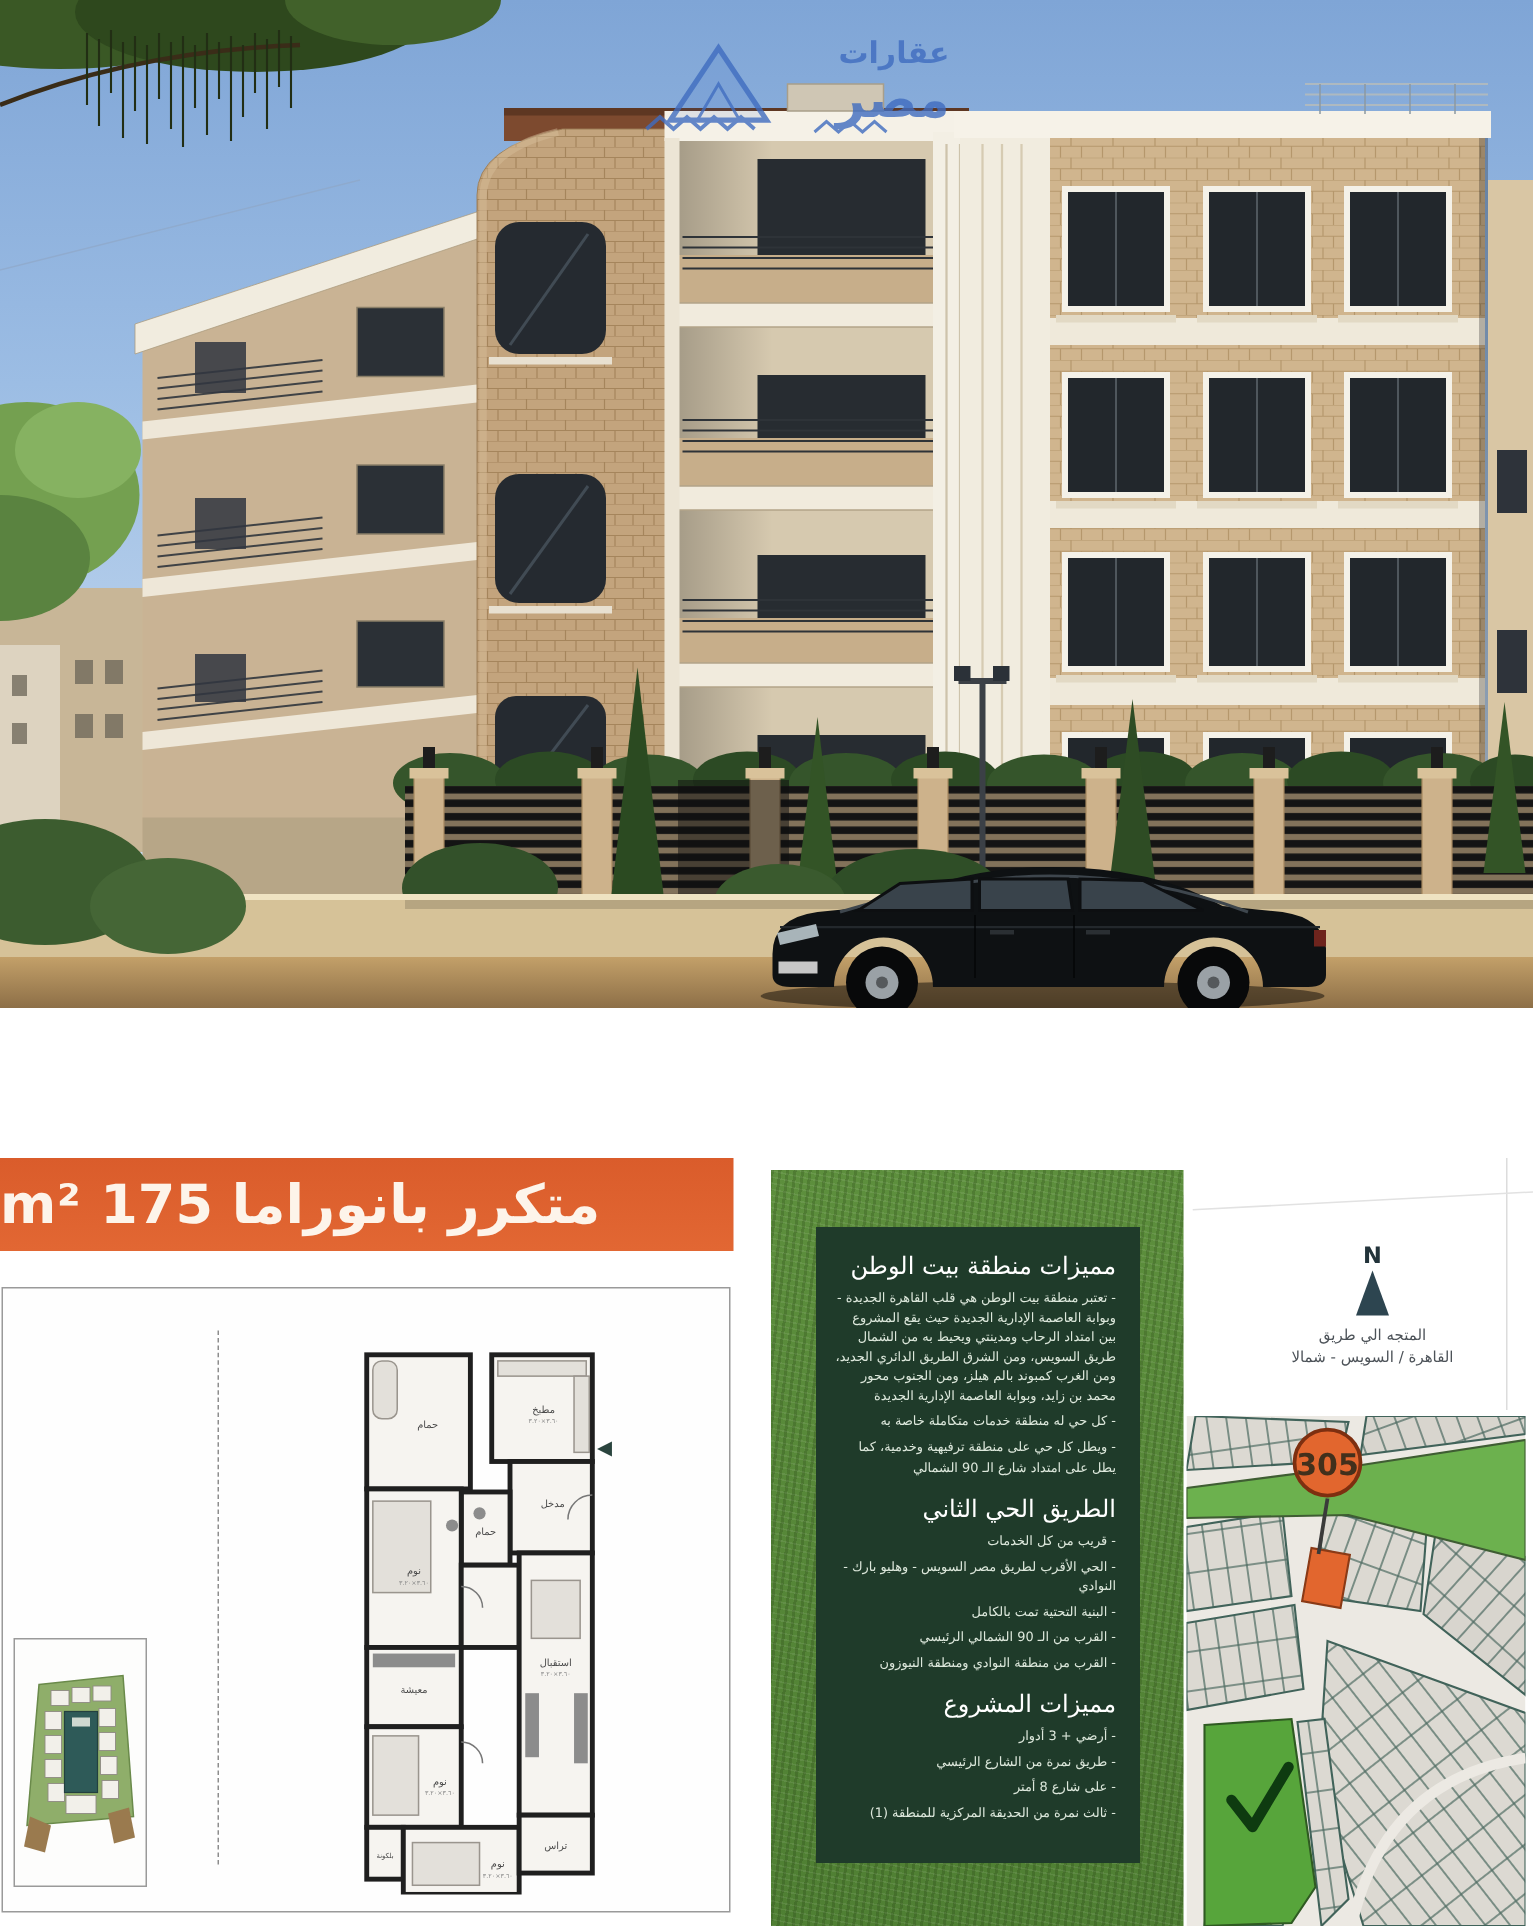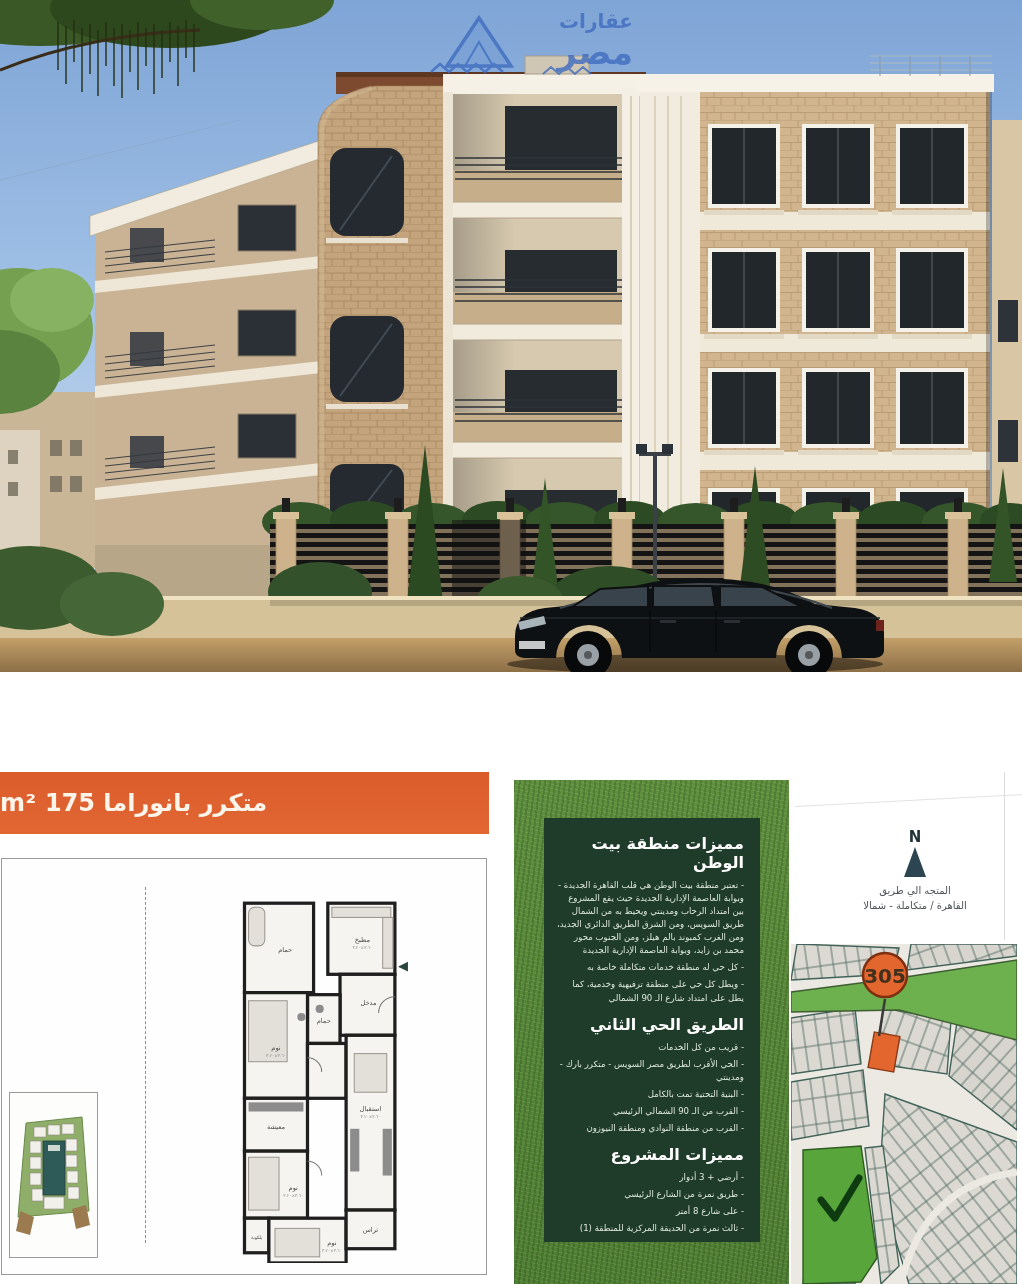--- a/index.html
+++ b/index.html
@@ -3,48 +3,48 @@
 <meta charset="utf-8">
 <style>
   html,body{margin:0;padding:0;background:#ffffff;}
   body{width:1022px;height:1284px;font-family:"DejaVu Sans","Liberation Sans",sans-serif;}
   .page{position:relative;width:1022px;height:1284px;overflow:hidden;background:#ffffff;}
 
   
   .photo{position:absolute;left:0;top:0;width:1022px;height:672px;overflow:hidden;
          background:linear-gradient(#7fa5d6 0%,#9cbde4 38%,#c2d7ee 78%,#dbe6f2 100%);}
   .photo svg{position:absolute;left:0;top:0;}
-  .watermark{position:absolute;left:425px;top:2px;width:215px;height:90px;opacity:.8;}
+  .watermark{position:absolute;left:425px;top:16px;width:215px;height:90px;opacity:.8;}
 
   
   .unit-banner{position:absolute;left:0;top:772px;width:489px;height:62px;
       background:linear-gradient(#da5c2b,#e26733);display:flex;align-items:center;
       justify-content:flex-end;direction:rtl;padding-left:0;}
-  .unit-banner span{color:#fdf4ea;font-size:24px;font-weight:bold;padding-right:40px;letter-spacing:.5px;}
+  .unit-banner span{color:#fdf4ea;font-size:36px;font-weight:bold;padding-right:40px;letter-spacing:.5px;}
 
   
   .plan-box{position:absolute;left:1px;top:858px;width:486px;height:417px;background:#fefefe;
       border:1.5px solid #9a9a9a;box-sizing:border-box;}
   .dash-line{position:absolute;left:143px;top:28px;height:356px;border-left:1.5px dashed #8d8d8d;}
   .plan-arrow{position:absolute;left:396px;top:99px;font-size:13px;color:#2a443e;}
   .floorplan{position:absolute;left:212px;top:36px;}
 
   
   .siteplan-box{position:absolute;left:9px;top:1092px;width:89px;height:166px;background:#fdfdfc;
       border:1px solid #9a9a9a;box-sizing:border-box;}
 
   
   .features{position:absolute;left:514px;top:780px;width:275px;height:504px;
       background:
         repeating-linear-gradient(97deg, rgba(20,40,5,.18) 0 2px, rgba(255,255,255,0) 2px 5px),
         repeating-linear-gradient(12deg, rgba(255,255,255,.08) 0 1px, rgba(255,255,255,0) 1px 4px),
         linear-gradient(#5d8f3d,#4f7f33);}
   .features-inner{position:absolute;left:30px;top:38px;width:216px;height:424px;background:#1f3b2a;
       direction:rtl;box-sizing:border-box;padding:14px 16px 10px 12px;color:#e7efe6;}
-  .feat-title{color:#ffffff;font-size:16px;font-weight:bold;margin:10px 0 7px;letter-spacing:.3px;}
+  .feat-title{color:#ffffff;font-size:16px;font-weight:normal;margin:10px 0 7px;letter-spacing:.3px;}
   .feat-title.first{margin-top:2px;}
   .fi{font-size:8.6px;line-height:1.52;margin:4px 0;color:#dde8dc;}
   .fi::before{content:"- ";}
 
   
   .fold-line-v{position:absolute;left:1004px;top:772px;height:168px;width:1px;background:#dcdcdc;}
   .fold-line-d{position:absolute;left:795px;top:800px;width:230px;height:1px;background:#e2e2e2;
       transform:rotate(-3deg);}
   .compass{position:absolute;left:840px;top:830px;width:150px;text-align:center;}
   .compass .n{font-size:15px;font-weight:bold;color:#22333a;display:block;line-height:1;}
@@ -525,21 +525,21 @@
     <div class="features-inner">
       <div class="feat-sec">
         <div class="feat-title first">مميزات منطقة بيت الوطن</div>
         <div class="fi">تعتبر منطقة بيت الوطن هي قلب القاهرة الجديدة - وبوابة العاصمة الإدارية الجديدة حيث يقع المشروع بين امتداد الرحاب ومدينتي ويحيط به من الشمال طريق السويس، ومن الشرق الطريق الدائري الجديد، ومن الغرب كمبوند بالم هيلز، ومن الجنوب محور محمد بن زايد، وبوابة العاصمة الإدارية الجديدة</div>
         <div class="fi">كل حي له منطقة خدمات متكاملة خاصة به</div>
         <div class="fi">ويطل كل حي على منطقة ترفيهية وخدمية، كما يطل على امتداد شارع الـ 90 الشمالي</div>
       </div>
       <div class="feat-sec">
         <div class="feat-title">الطريق الحي الثاني</div>
         <div class="fi">قريب من كل الخدمات</div>
-        <div class="fi">الحي الأقرب لطريق مصر السويس - متكرر بارك - ومدينتي</div>
+        <div class="fi">الحي الأقرب لطريق مصر السويس - وهليو بارك - النوادي</div>
         <div class="fi">البنية التحتية تمت بالكامل</div>
         <div class="fi">القرب من الـ 90 الشمالي الرئيسي</div>
         <div class="fi">القرب من منطقة النوادي ومنطقة النيوزون</div>
       </div>
       <div class="feat-sec">
         <div class="feat-title">مميزات المشروع</div>
         <div class="fi">أرضي + 3 أدوار</div>
         <div class="fi">طريق نمرة من الشارع الرئيسي</div>
         <div class="fi">على شارع 8 أمتر</div>
         <div class="fi">ثالث نمرة من الحديقة المركزية للمنطقة (1)</div>
@@ -547,21 +547,21 @@
     </div>
   </div>
 
   <div class="fold-line-v"></div>
   <div class="fold-line-d"></div>
 
   <div class="compass">
     <span class="n">N</span>
     <div class="needle"></div>
     <div class="cap">المتجه الي طريق</div>
-    <div class="cap">القاهرة / متكاملة - شمالا</div>
+    <div class="cap">القاهرة / السويس - شمالا</div>
   </div>
 
   <svg class="map" width="226" height="340" viewBox="0 0 226 340">
     <defs>
       <pattern id="plotsA" width="13" height="26" patternUnits="userSpaceOnUse" patternTransform="rotate(-8)">
         <rect width="13" height="26" fill="#dcd9d2"></rect>
           <rect width="13" height="26" fill="none" stroke="#4e6b62" stroke-width="0.9"></rect>
       </pattern>
       <pattern id="plotsB" width="13" height="26" patternUnits="userSpaceOnUse" patternTransform="rotate(-20)">
         <rect width="13" height="26" fill="#d8d5ce"></rect>

